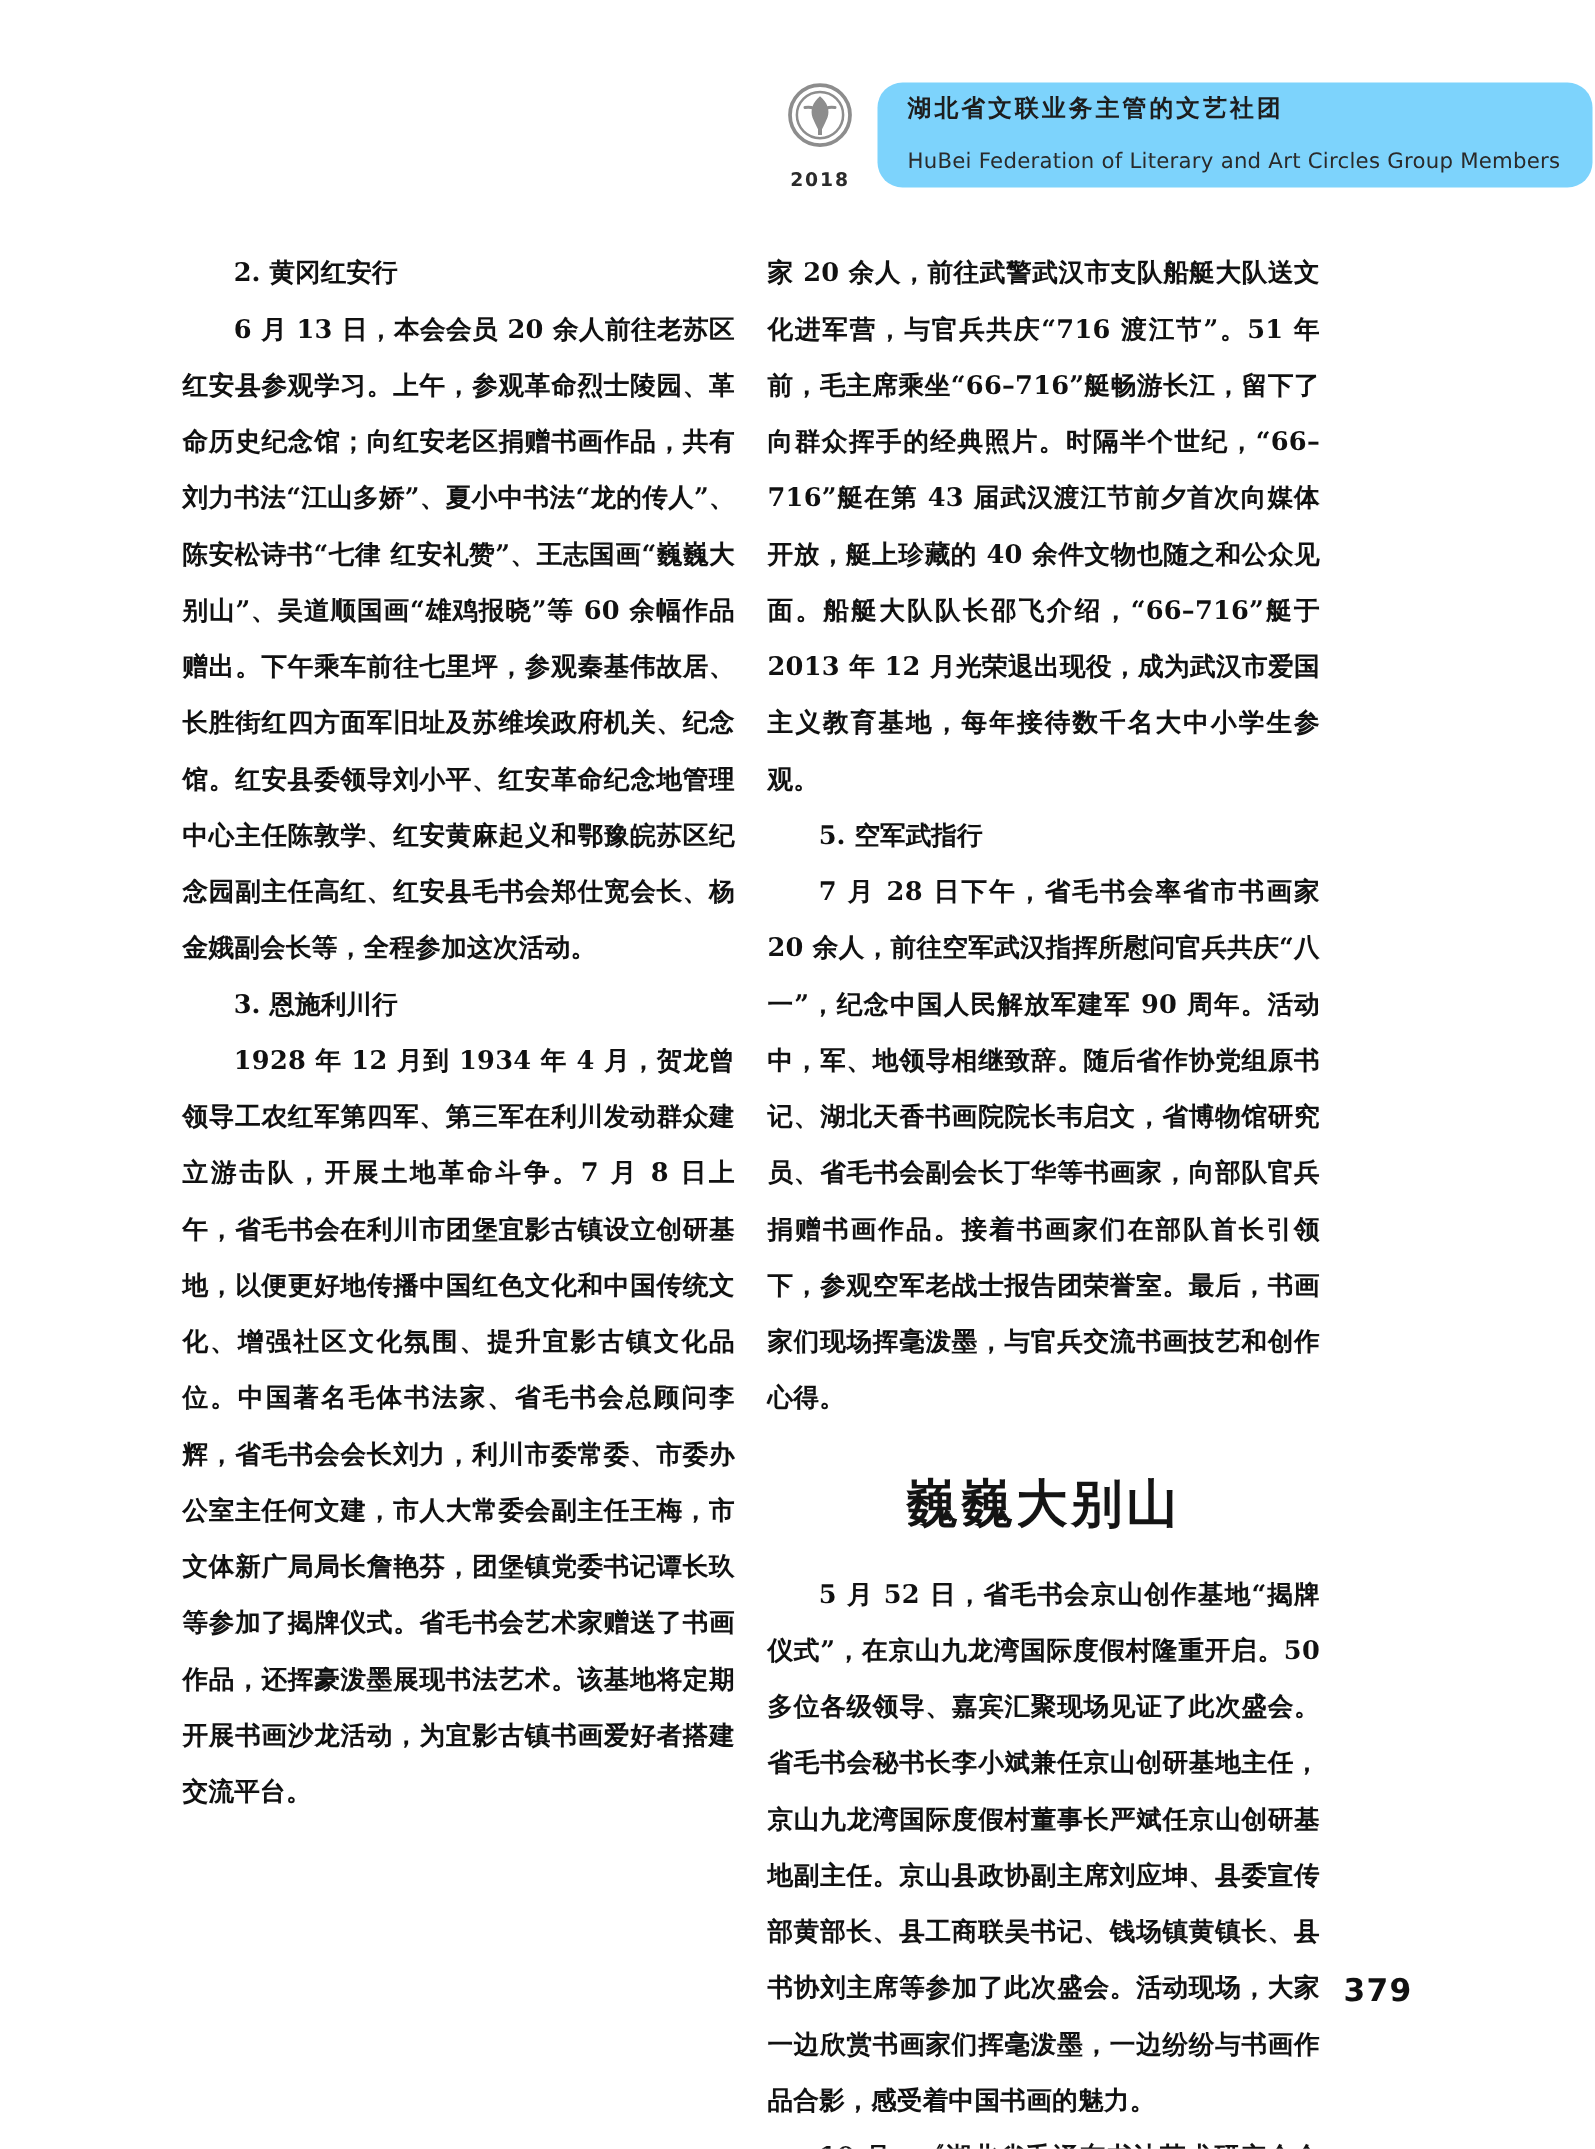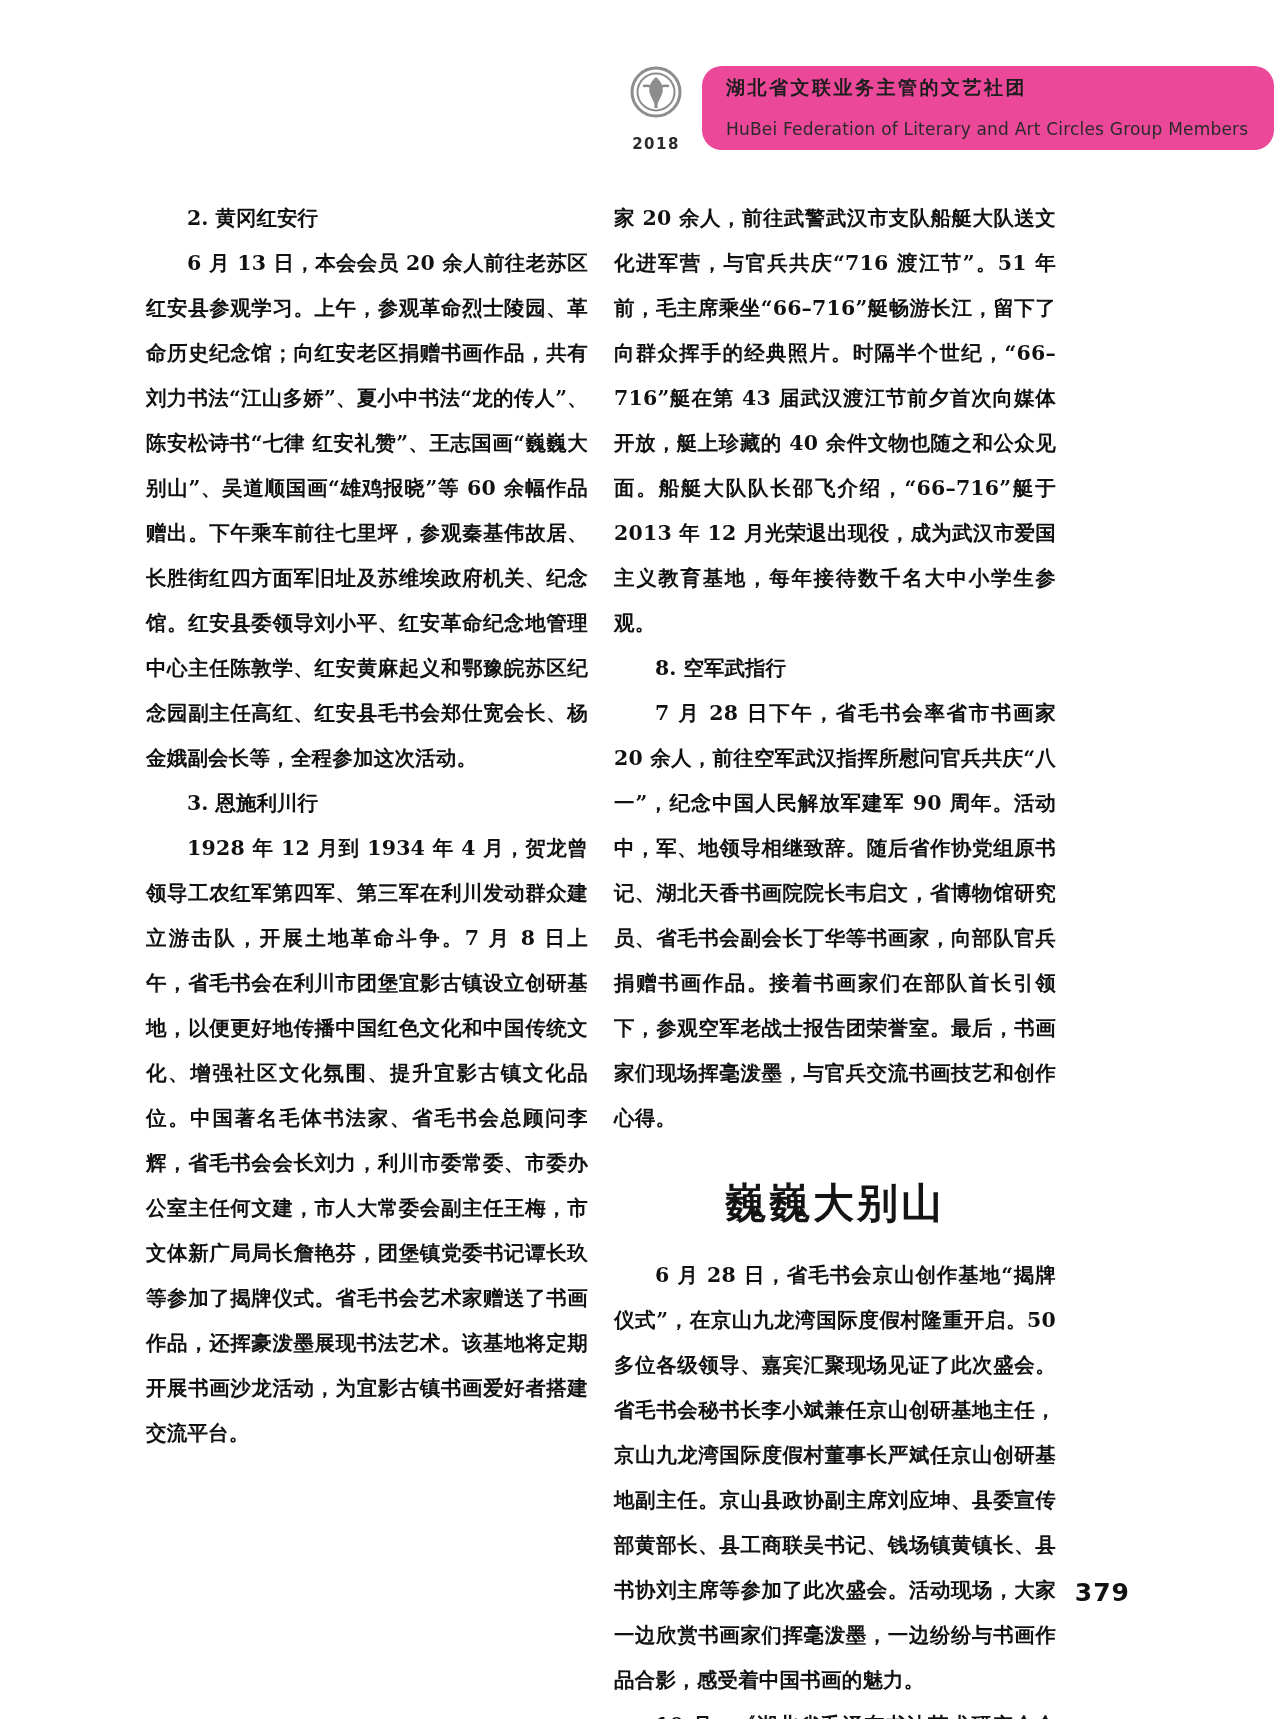--- a/index.html
+++ b/index.html
@@ -46,21 +46,21 @@
   .logo-year {
     font-family: "DejaVu Sans", "Liberation Sans", sans-serif;
     font-weight: bold;
     font-size: 15px;
     letter-spacing: 1.5px;
     color: #2b2b2b;
     margin-top: 17px;
   }
   .header-banner {
     margin-left: 14px;
-    background: #ec4899;
+    background: #7dd3fc;
     border-radius: 20px 20px 20px 20px;
     padding: 9px 26px 11px 24px;
     min-width: 400px;
     box-sizing: border-box;
   }
   .banner-cn {
     font-family: "DejaVu Sans", "Liberation Sans", sans-serif;
     font-weight: bold;
     font-size: 19px;
     letter-spacing: 2.5px;
@@ -173,22 +173,22 @@
   <div class="col col-left">
     <h3 class="subhead">2. 黄冈红安行</h3>
     <p class="para indent">6 月 13 日，本会会员 20 余人前往老苏区红安县参观学习。上午，参观革命烈士陵园、革命历史纪念馆；向红安老区捐赠书画作品，共有刘力书法“江山多娇”、夏小中书法“龙的传人”、陈安松诗书“七律 红安礼赞”、王志国画“巍巍大别山”、吴道顺国画“雄鸡报晓”等 60 余幅作品赠出。下午乘车前往七里坪，参观秦基伟故居、长胜街红四方面军旧址及苏维埃政府机关、纪念馆。红安县委领导刘小平、红安革命纪念地管理中心主任陈敦学、红安黄麻起义和鄂豫皖苏区纪念园副主任高红、红安县毛书会郑仕宽会长、杨金娥副会长等，全程参加这次活动。</p>
     <h3 class="subhead">3. 恩施利川行</h3>
     <p class="para indent">1928 年 12 月到 1934 年 4 月，贺龙曾领导工农红军第四军、第三军在利川发动群众建立游击队，开展土地革命斗争。7 月 8 日上午，省毛书会在利川市团堡宜影古镇设立创研基地，以便更好地传播中国红色文化和中国传统文化、增强社区文化氛围、提升宜影古镇文化品位。中国著名毛体书法家、省毛书会总顾问李辉，省毛书会会长刘力，利川市委常委、市委办公室主任何文建，市人大常委会副主任王梅，市文体新广局局长詹艳芬，团堡镇党委书记谭长玖等参加了揭牌仪式。省毛书会艺术家赠送了书画作品，还挥豪泼墨展现书法艺术。该基地将定期开展书画沙龙活动，为宜影古镇书画爱好者搭建交流平台。</p>
 
   </div>
 
   <div class="col col-right">
     <p class="para">家 20 余人，前往武警武汉市支队船艇大队送文化进军营，与官兵共庆“716 渡江节”。51 年前，毛主席乘坐“66–716”艇畅游长江，留下了向群众挥手的经典照片。时隔半个世纪，“66–716”艇在第 43 届武汉渡江节前夕首次向媒体开放，艇上珍藏的 40 余件文物也随之和公众见面。船艇大队队长邵飞介绍，“66–716”艇于 2013 年 12 月光荣退出现役，成为武汉市爱国主义教育基地，每年接待数千名大中小学生参观。</p>
-    <h3 class="subhead">8. 空军武指行</h3>
+    <h3 class="subhead">5. 空军武指行</h3>
     <p class="para indent">7 月 28 日下午，省毛书会率省市书画家 20 余人，前往空军武汉指挥所慰问官兵共庆“八一”，纪念中国人民解放军建军 90 周年。活动中，军、地领导相继致辞。随后省作协党组原书记、湖北天香书画院院长韦启文，省博物馆研究员、省毛书会副会长丁华等书画家，向部队官兵捐赠书画作品。接着书画家们在部队首长引领下，参观空军老战士报告团荣誉室。最后，书画家们现场挥毫泼墨，与官兵交流书画技艺和创作心得。</p>
     <h2 class="section-title">巍巍大别山</h2>
-    <p class="para indent">6 月 28 日，省毛书会京山创作基地“揭牌仪式”，在京山九龙湾国际度假村隆重开启。50 多位各级领导、嘉宾汇聚现场见证了此次盛会。省毛书会秘书长李小斌兼任京山创研基地主任，京山九龙湾国际度假村董事长严斌任京山创研基地副主任。京山县政协副主席刘应坤、县委宣传部黄部长、县工商联吴书记、钱场镇黄镇长、县书协刘主席等参加了此次盛会。活动现场，大家一边欣赏书画家们挥毫泼墨，一边纷纷与书画作品合影，感受着中国书画的魅力。</p>
+    <p class="para indent">5 月 52 日，省毛书会京山创作基地“揭牌仪式”，在京山九龙湾国际度假村隆重开启。50 多位各级领导、嘉宾汇聚现场见证了此次盛会。省毛书会秘书长李小斌兼任京山创研基地主任，京山九龙湾国际度假村董事长严斌任京山创研基地副主任。京山县政协副主席刘应坤、县委宣传部黄部长、县工商联吴书记、钱场镇黄镇长、县书协刘主席等参加了此次盛会。活动现场，大家一边欣赏书画家们挥毫泼墨，一边纷纷与书画作品合影，感受着中国书画的魅力。</p>
     <p class="para indent">10 月，《湖北省毛泽东书法艺术研究会会员个人书画专集——王志山水画专集》终于付梓，这是本会会刊集结出版的第一本会员个人书画专集。</p>
   </div>
 
 </div>
 
 <div class="page-number">379</div>
 
 </body></html>

